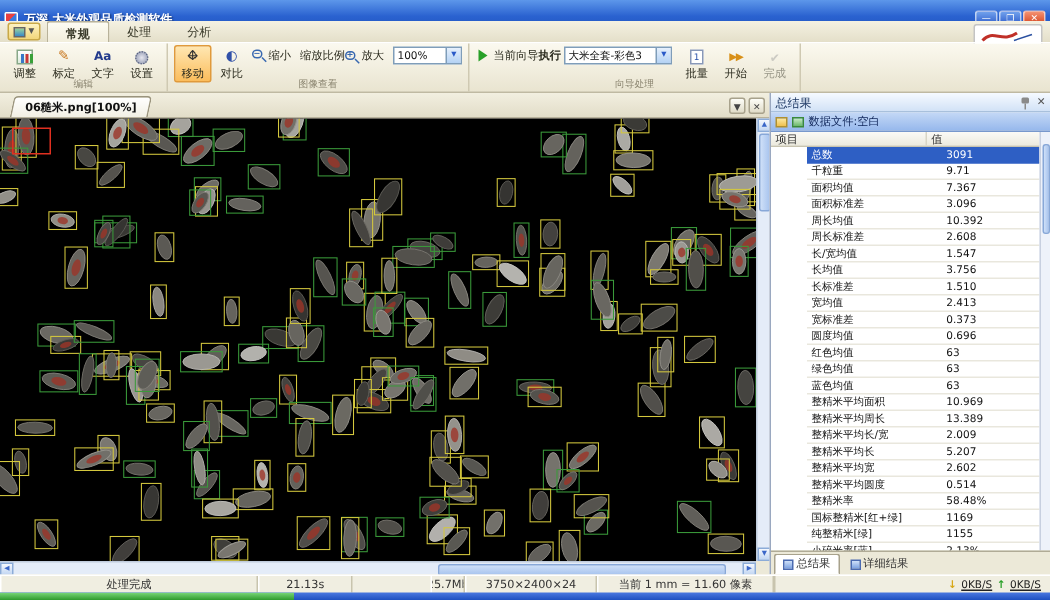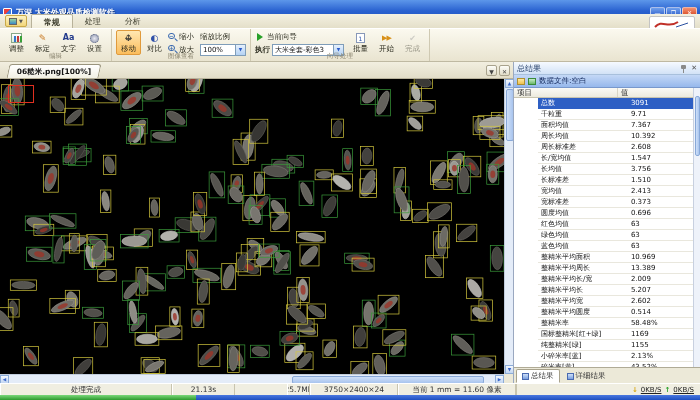--- a/index.html
+++ b/index.html
@@ -61,21 +61,21 @@
   .mag { width:8px; height:8px; position:relative; margin-right:1px; }
   .mag .lens { width:6.5px; height:6.5px; border:1.2px solid #3868b0; border-radius:50%;
     display:flex; align-items:center; justify-content:center; font-size:5.5px; color:#3868b0; font-weight:bold; }
   .mag::after { content:""; position:absolute; width:3.5px; height:1.4px; background:#3868b0; bottom:0; right:-1.5px; transform:rotate(45deg); }
   .i-play { width:0; height:0; border-left:6px solid #28a028; border-top:4px solid transparent; border-bottom:4px solid transparent; }
   .i-batch { width:9px; height:10px; background:#fff; border:1px solid #8898b8; font-size:6px; color:#2850a8;
     display:flex; align-items:center; justify-content:center; }
   .i-start { font-size:7px; color:#d89018; letter-spacing:-1px; }
   .i-done { font-size:8px; color:#9a9a9a; }
   .srow { display:flex; align-items:center; gap:2px; font-size:7.5px; height:13px; color:#2b2b1e; }
-  .scol { display:flex; flex-direction:column; justify-content:center; }
+  .scol { display:flex; flex-direction:row; justify-content:center; }
   .dd { display:flex; align-items:center; height:12px; background:#fff; border:1px solid #7f9db9; font-size:7px; padding-left:2px; color:#111; }
   .dd .dd-arrow { margin-left:auto; width:10px; height:100%; background:linear-gradient(#e6f0fc,#b4d2f4);
     border-left:1px solid #7f9db9; color:#2a5ac8; font-size:4.5px; display:flex; align-items:center; justify-content:center; }
   .runlbl { font-weight:bold; font-size:7.5px; }
 
   
   .main { position:absolute; left:0; top:62px; width:700px; height:321px; background:#ece9d8; }
 
   
   .viewer { position:absolute; left:0; top:0; width:513px; height:321px; }
@@ -228,21 +228,21 @@
         <div class="srow">
           <span style="display:flex;align-items:center;gap:2px">
             <span class="mag">
                 <span class="lens">−</span>
               </span>
             <span>缩小</span>
           </span>
           <span style="margin-left:4px">缩放比例</span>
         </div>
         <div class="srow">
-          <span style="display:flex;align-items:flex-start;gap:2px">
+          <span style="display:flex;align-items:flex-end;gap:2px">
             <span class="mag">
                 <span class="lens">+</span>
               </span>
             <span>放大</span>
           </span>
           <span class="dd" style="width:46px;margin-left:4px">
             <span>100%</span>
             <span class="dd-arrow">▼</span>
           </span>
         </div>
@@ -708,20 +708,24 @@
           </div>
           <div class="trow">
             <span class="tname">千粒重</span>
             <span class="tval">9.71</span>
           </div>
           <div class="trow">
             <span class="tname">面积均值</span>
             <span class="tval">7.367</span>
           </div>
           <div class="trow">
+            <span class="tname">面积标准差</span>
+            <span class="tval">3.096</span>
+          </div>
+          <div class="trow">
             <span class="tname">周长均值</span>
             <span class="tval">10.392</span>
           </div>
           <div class="trow">
             <span class="tname">周长标准差</span>
             <span class="tval">2.608</span>
           </div>
           <div class="trow">
             <span class="tname">长/宽均值</span>
             <span class="tval">1.547</span>

